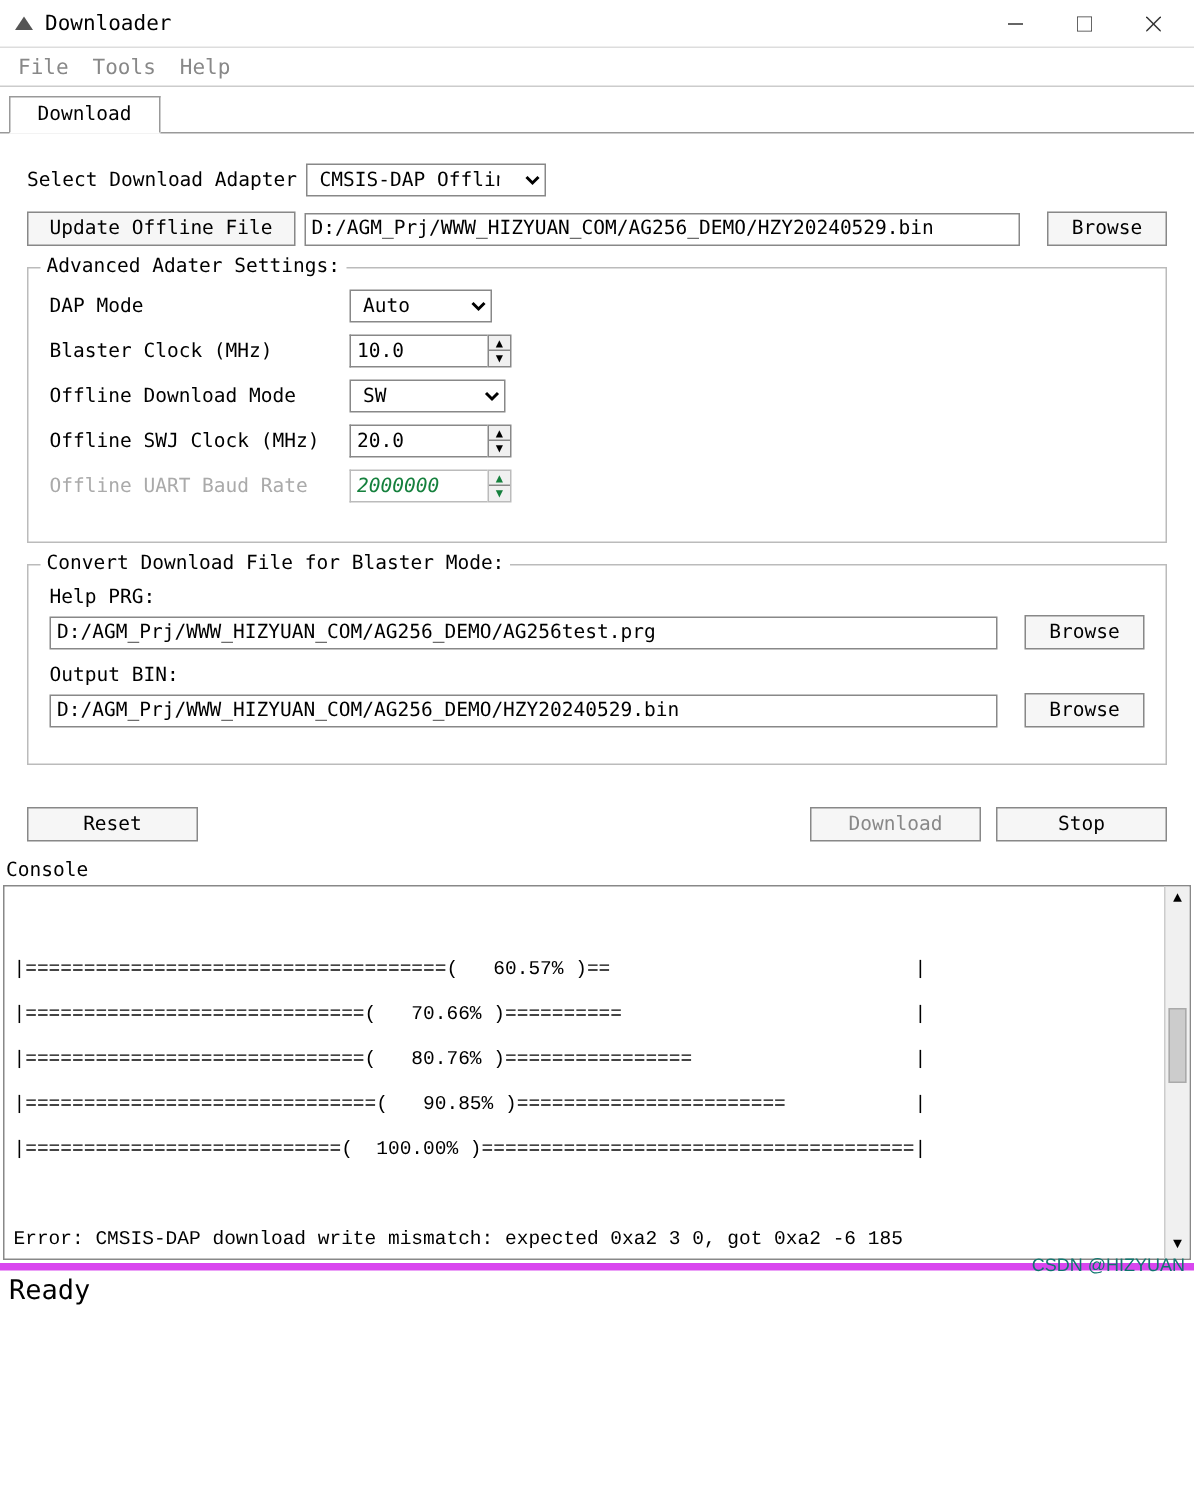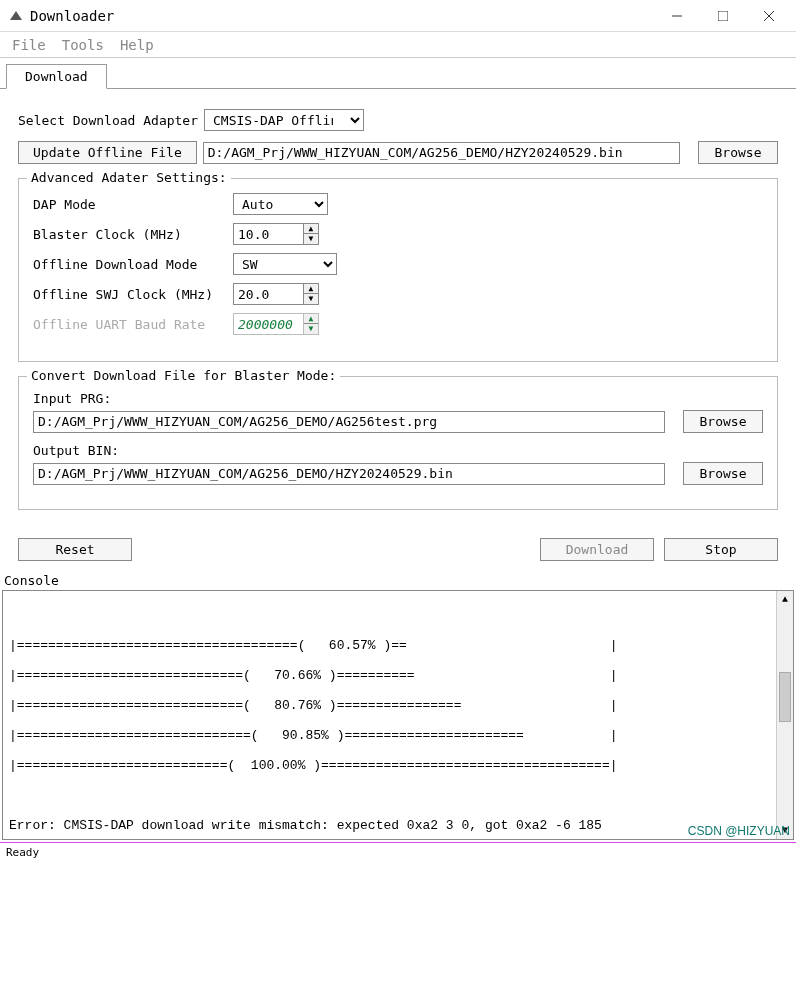--- a/index.html
+++ b/index.html
@@ -85,21 +85,21 @@
 .fieldset .legend {
   position: absolute;
   top: -9px;
   left: 8px;
   background: #fff;
   padding: 0 4px;
 }
 .grid2 { display: grid; grid-template-columns: 200px 100px; row-gap: 8px; align-items: center; }
 .grid2 .lbl { }
 .numwrap { display: flex; align-items: center; }
-.numwrap input { width: 70px; border-right: 0; }
+.numwrap input { width: 92px; border-right: 0; }
 .spin { display: flex; flex-direction: column; border: 1px solid #888; height: 22px; }
 .spin div { width: 14px; height: 10px; font-size: 8px; text-align: center; line-height: 10px; cursor: pointer; background: #f0f0f0; border-bottom: 1px solid #888; }
 .spin div:last-child { border-bottom: 0; }
 .disabled { color: #aaa; }
 .disabled input, .disabled .spin, .disabled select { color: #15803d; border-color: #bbb; font-style: italic; }
 .bottom-btns { display: flex; margin-top: 28px; }
 .btn-wide { width: 114px; text-align: center; }
 .spacer { flex: 1; }
 .console-label { padding: 2px 4px; font-size: 13px; }
 .console {
@@ -118,23 +118,23 @@
   right: 0; top: 0; bottom: 0;
   width: 17px;
   background: #f0f0f0;
   border-left: 1px solid #ccc;
   display: flex; flex-direction: column;
 }
 .scroll-arrow { height: 17px; text-align: center; line-height: 17px; cursor: pointer; font-size: 10px; }
 .scroll-track { flex: 1; position: relative; }
 .scroll-thumb { position: absolute; left: 2px; right: 2px; top: 30%; height: 50px; background: #ccc; border: 1px solid #aaa; }
 .statusbar {
-  border-top: 1px solid #d946ef;
+  border-top: 5px solid #d946ef;
   padding: 3px 6px;
-  font-size: 11px;
+  font-size: 18px;
 }
 .watermark {
   position: absolute;
   right: 6px;
   bottom: 24px;
   color: #0f766e;
   font-size: 12px;
   font-family: Arial, sans-serif;
 }
 .body-wrap { position: relative; }
@@ -232,21 +232,21 @@
               <div>▲</div>
               <div>▼</div>
             </div>
       </div>
     </div>
     <div style="height:12px"></div>
   </div>
 
   <div class="fieldset">
     <div class="legend">Convert Download File for Blaster Mode:</div>
-    <div class="lbl" style="margin-bottom:4px">Input PRG:</div>
+    <div class="lbl" style="margin-bottom:4px">Help PRG:</div>
     <div class="row">
       <input type="text" style="flex: 1 1 0%;" value="D:/AGM_Prj/WWW_HIZYUAN_COM/AG256_DEMO/AG256test.prg">
       <span style="width:18px"></span>
       <button class="btn" style="width:80px">Browse</button>
     </div>
     <div class="lbl" style="margin-bottom:4px">Output BIN:</div>
     <div class="row">
       <input type="text" style="flex: 1 1 0%;" value="D:/AGM_Prj/WWW_HIZYUAN_COM/AG256_DEMO/HZY20240529.bin">
       <span style="width:18px"></span>
       <button class="btn" style="width:80px">Browse</button>

